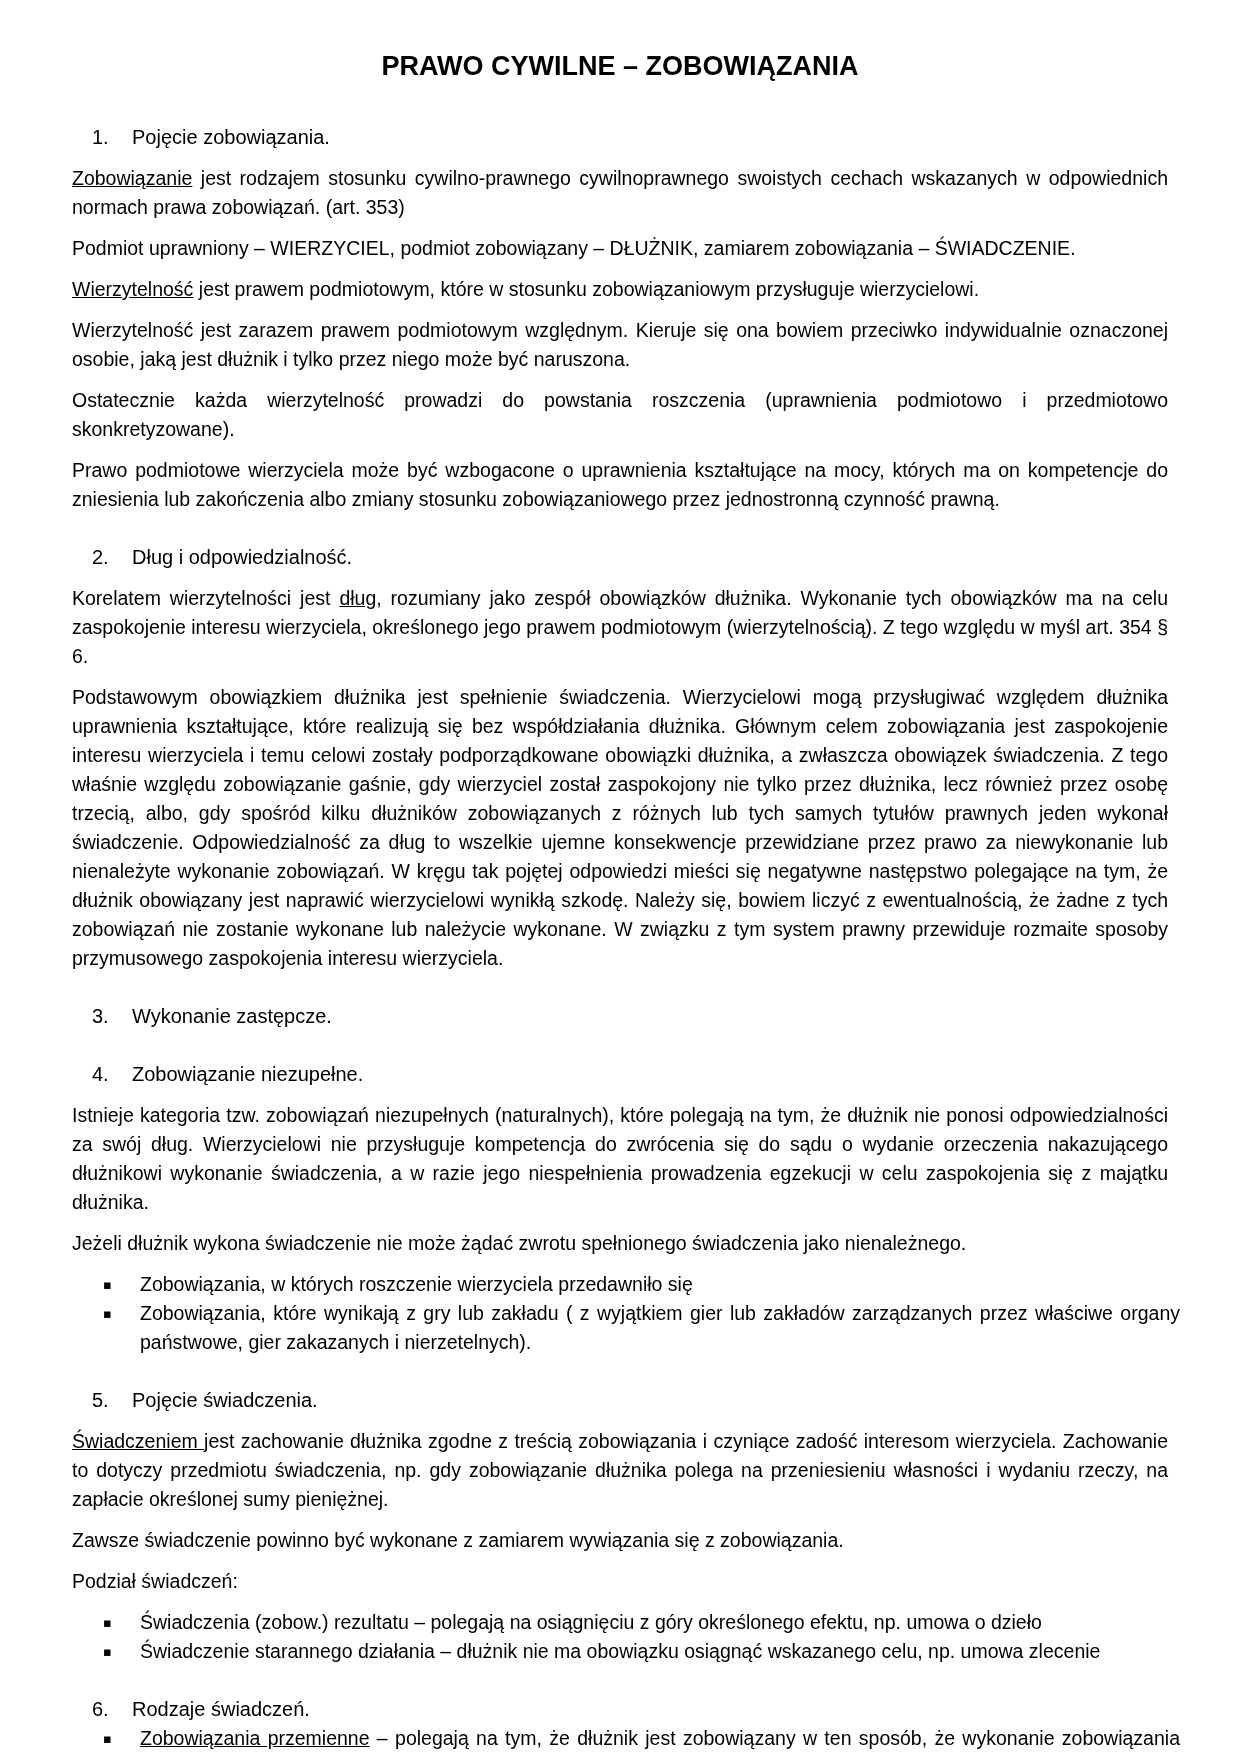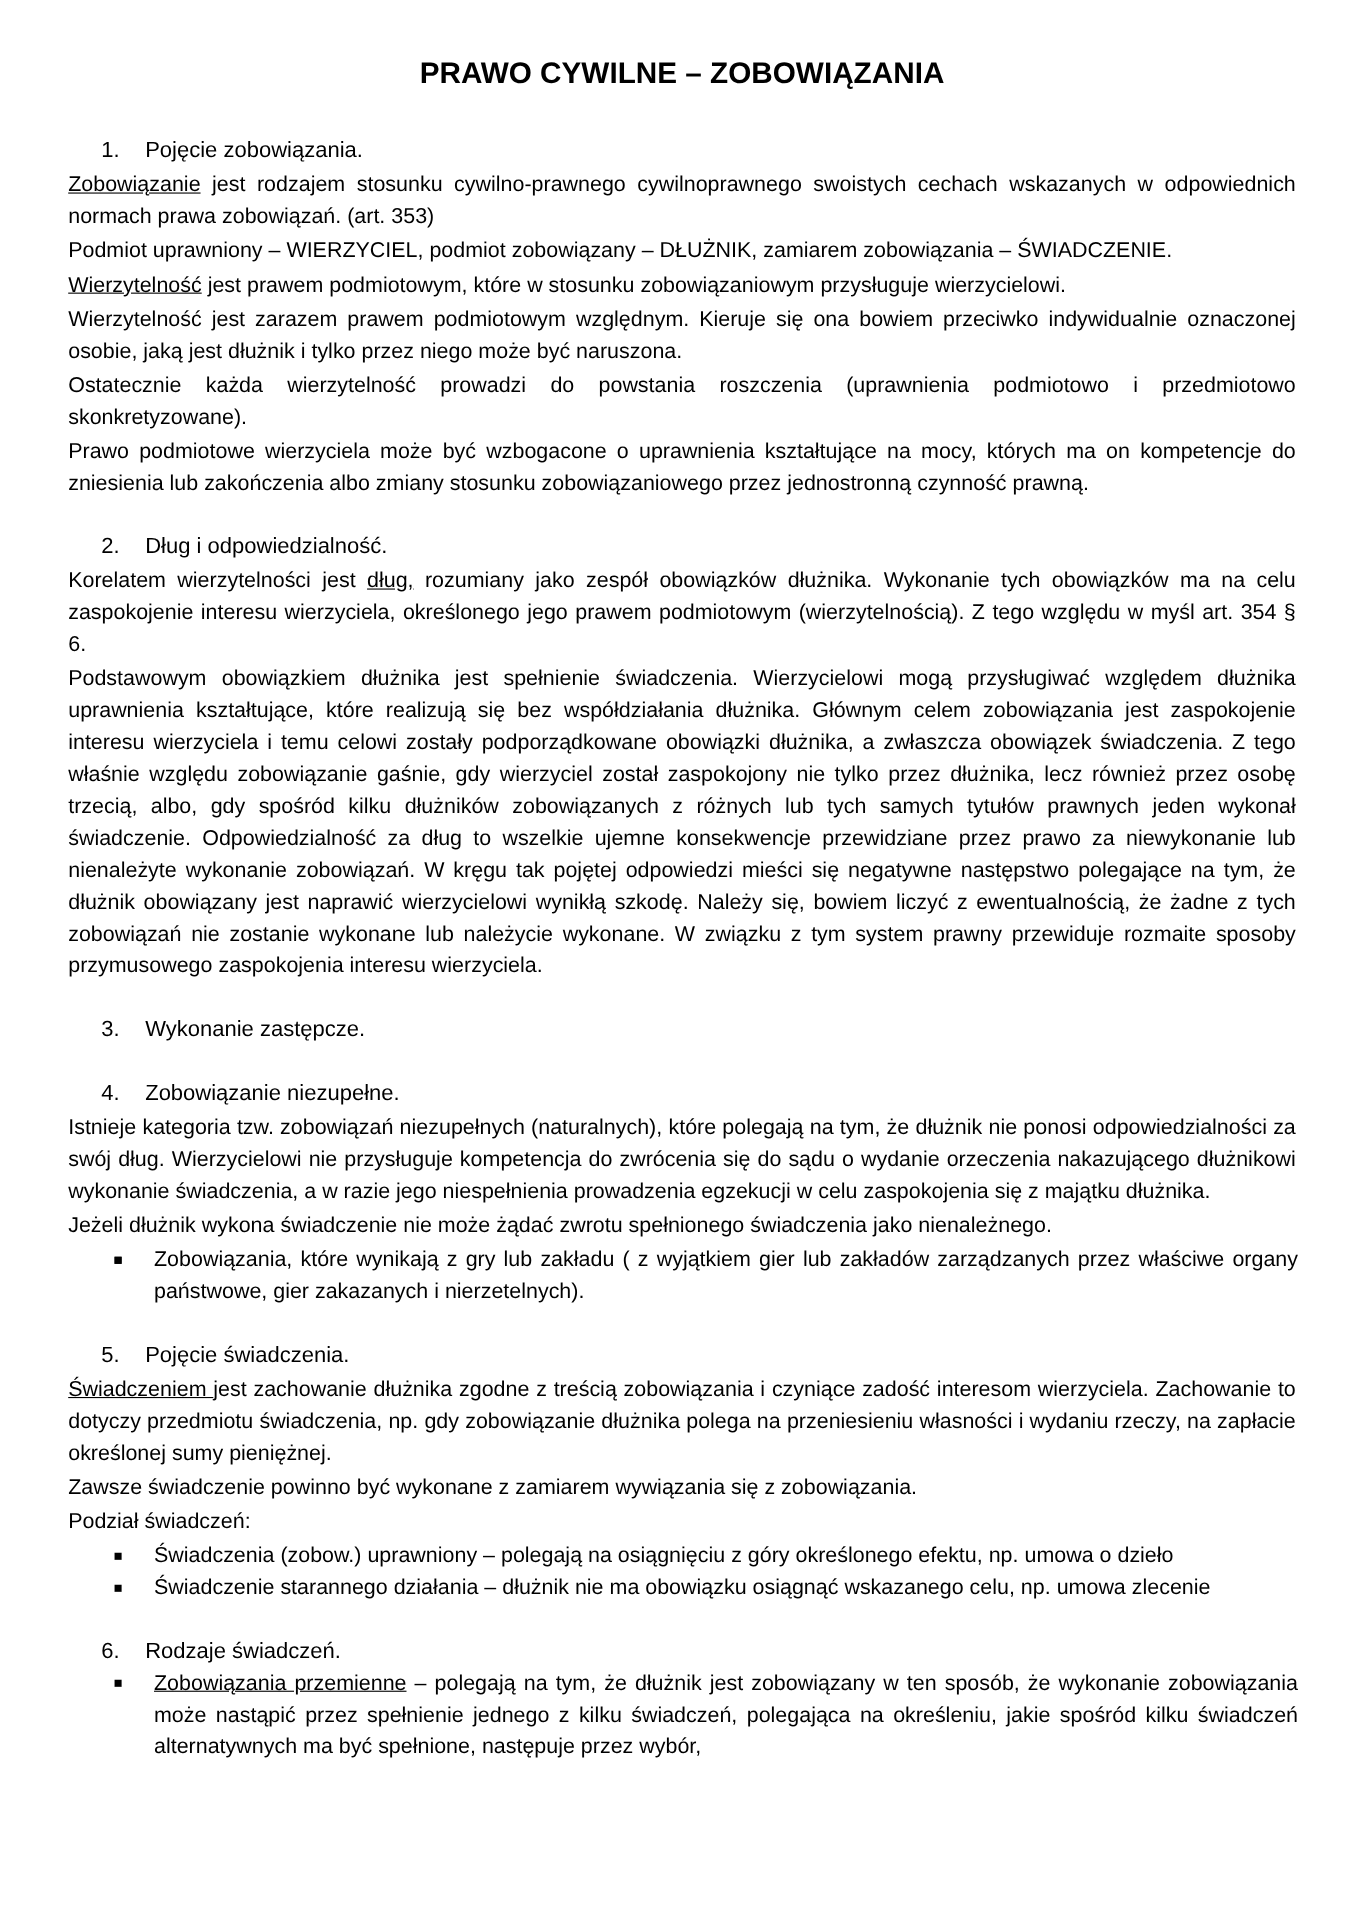--- a/index.html
+++ b/index.html
@@ -24,21 +24,21 @@
     font-weight: bold;
   }
   h2.sec-h {
     margin: 29px 0 0 0;
     padding-left: 32px;
     font-size: 20px;
     line-height: 29px;
     font-weight: normal;
   }
   .sec-num { display: inline-block; width: 40px; }
-  p { margin: 2px; text-align: justify; }
+  p { margin: 12px; text-align: justify; }
   .u { text-decoration: underline; }
   ul.blist { list-style: none; margin: 0; padding: 0 0 0 80px; }
   li.bullet { position: relative; text-align: justify; }
   .bullet-marker {
     position: absolute;
     left: -37px;
     top: 0;
     font-size: 13px;
     line-height: 29px;
     font-family: "DejaVu Sans", sans-serif;
@@ -78,38 +78,38 @@
   </section>
 
   <section>
     <h2 class="sec-h">
       <span class="sec-num">4.</span><span>Zobowiązanie niezupełne.</span>
     </h2>
     <p>Istnieje kategoria tzw. zobowiązań niezupełnych (naturalnych), które polegają na tym, że dłużnik nie ponosi odpowiedzialności za swój dług. Wierzycielowi nie przysługuje kompetencja do zwrócenia się do sądu o wydanie orzeczenia nakazującego dłużnikowi wykonanie świadczenia, a w razie jego niespełnienia prowadzenia egzekucji w celu zaspokojenia się z majątku dłużnika.</p>
     <p>Jeżeli dłużnik wykona świadczenie nie może żądać zwrotu spełnionego świadczenia jako nienależnego.</p>
     <ul class="blist">
       <li class="bullet">
-        <span class="bullet-marker">▪</span>
+        <span class="bullet-marker">▪</span><span>Zobowiązania, w których roszczenie wierzyciela przedawniło się</span>
       </li>
       <li class="bullet">
         <span class="bullet-marker">▪</span><span>Zobowiązania, które wynikają z gry lub zakładu ( z wyjątkiem gier lub zakładów zarządzanych przez właściwe organy państwowe, gier zakazanych i nierzetelnych).</span>
       </li>
     </ul>
   </section>
 
   <section>
     <h2 class="sec-h">
       <span class="sec-num">5.</span><span>Pojęcie świadczenia.</span>
     </h2>
     <p><span class="u">Świadczeniem </span><span>jest zachowanie dłużnika zgodne z treścią zobowiązania i czyniące zadość interesom wierzyciela. Zachowanie to dotyczy przedmiotu świadczenia, np. gdy zobowiązanie dłużnika polega na przeniesieniu własności i wydaniu rzeczy, na zapłacie określonej sumy pieniężnej.</span></p>
     <p>Zawsze świadczenie powinno być wykonane z zamiarem wywiązania się z zobowiązania.</p>
     <p>Podział świadczeń:</p>
     <ul class="blist">
       <li class="bullet">
-        <span class="bullet-marker">▪</span><span>Świadczenia (zobow.) uprawniony – polegają na osiągnięciu z góry określonego efektu, np. umowa o dzieło</span>
+        <span class="bullet-marker">▪</span><span>Świadczenia (zobow.) rezultatu – polegają na osiągnięciu z góry określonego efektu, np. umowa o dzieło</span>
       </li>
       <li class="bullet">
         <span class="bullet-marker">▪</span><span>Świadczenie starannego działania – dłużnik nie ma obowiązku osiągnąć wskazanego celu, np. umowa zlecenie</span>
       </li>
     </ul>
   </section>
 
   <section>
     <h2 class="sec-h">
       <span class="sec-num">6.</span><span>Rodzaje świadczeń.</span>

